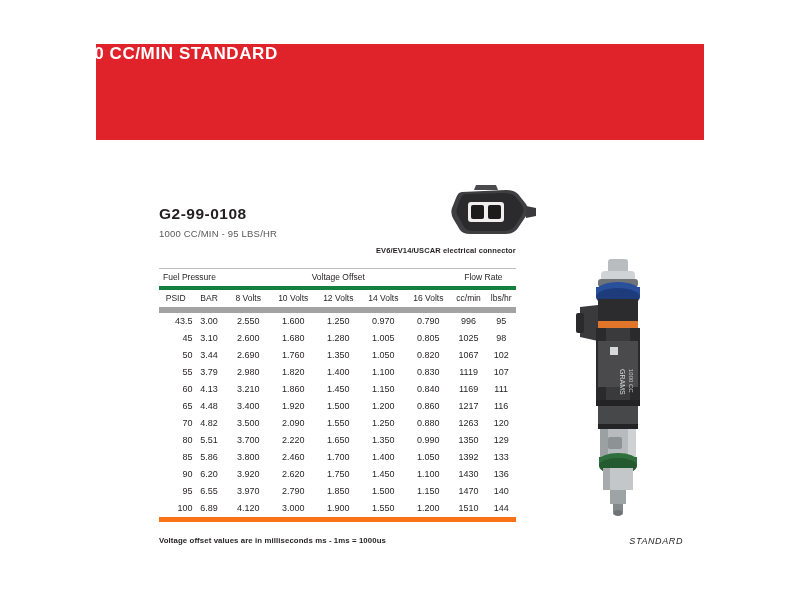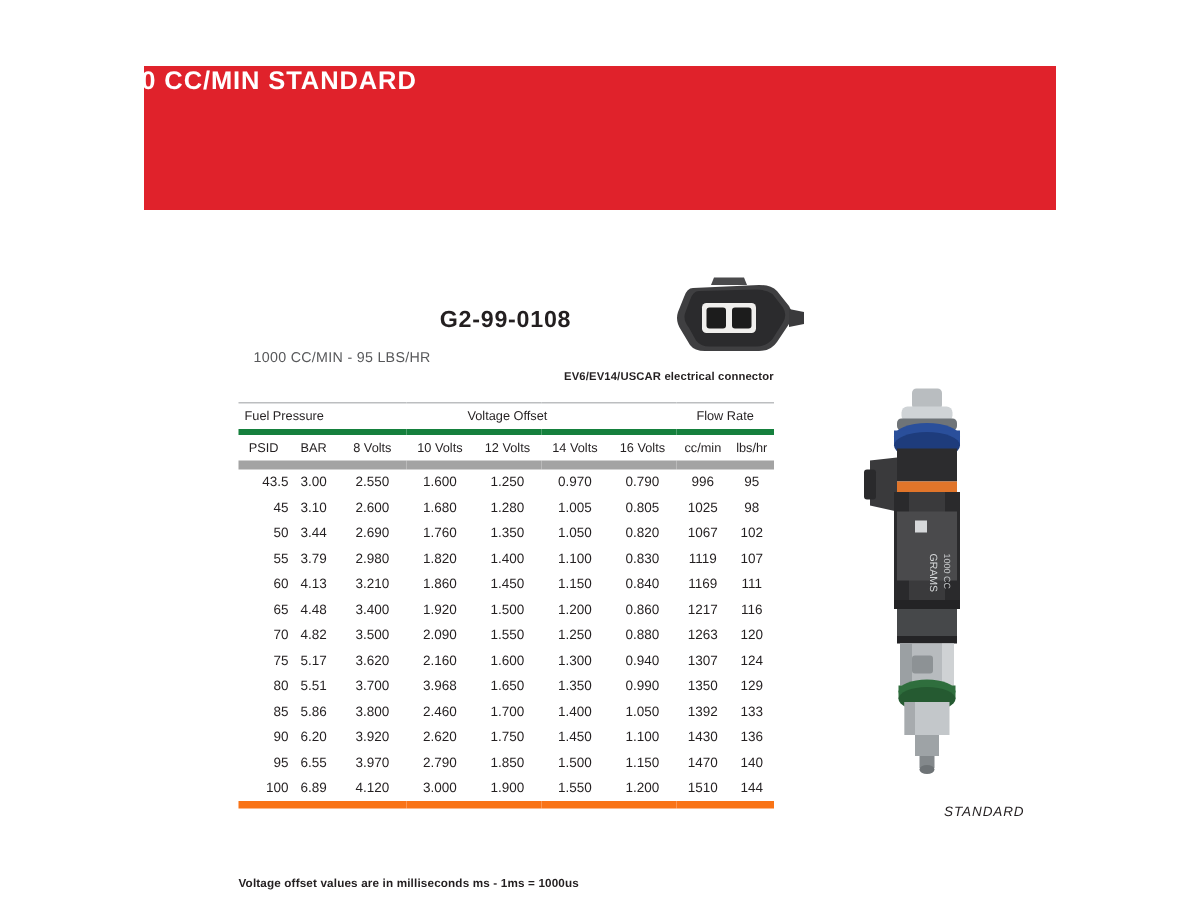--- a/index.html
+++ b/index.html
@@ -50,27 +50,26 @@
     top: 205px;
     width: 356px;
   }
 
   .part-number {
     font-size: 15.5px;
     font-weight: bold;
     letter-spacing: 0.5px;
     color: #231f20;
     margin: 0 0 5px 0;
-    text-align: center;
   }
   .part-sub {
     font-size: 9.5px;
     color: #58595b;
     letter-spacing: 0.2px;
-    margin: 10px;
+    margin: 0;
   }
 
   
   .connector-wrap {
     position: absolute;
     left: 440px;
     top: 182px;
     width: 230px;
   }
   .connector-caption {
@@ -129,21 +128,20 @@
   .col-lbshr { width: 30px; }
 
   .footnote {
     position: absolute;
     left: 159px;
     top: 536px;
     font-size: 7.8px;
     font-weight: bold;
     color: #231f20;
     letter-spacing: 0.1px;
-    margin-top: 48px;
   }
 
   
   .injector-area {
     position: absolute;
     left: 540px;
     top: 255px;
     width: 180px;
     height: 300px;
   }
@@ -291,35 +289,24 @@
           <td>4.82</td>
           <td>3.500</td>
           <td>2.090</td>
           <td>1.550</td>
           <td>1.250</td>
           <td>0.880</td>
           <td>1263</td>
           <td>120</td>
         </tr>
       <tr>
-          <td class="c-first">75</td>
-          <td>5.17</td>
-          <td>3.620</td>
-          <td>2.160</td>
-          <td>1.600</td>
-          <td>1.300</td>
-          <td>0.940</td>
-          <td>1307</td>
-          <td>124</td>
-        </tr>
-      <tr>
           <td class="c-first">80</td>
           <td>5.51</td>
           <td>3.700</td>
-          <td>3.968</td>
+          <td>2.220</td>
           <td>1.650</td>
           <td>1.350</td>
           <td>0.990</td>
           <td>1350</td>
           <td>129</td>
         </tr>
       <tr>
           <td class="c-first">85</td>
           <td>5.86</td>
           <td>3.800</td>

